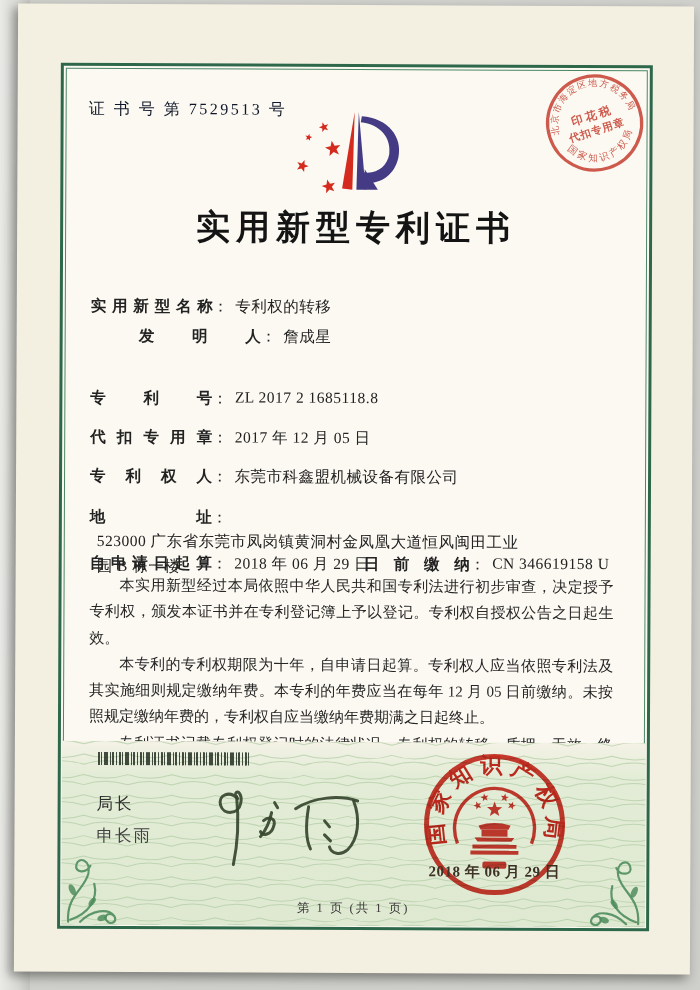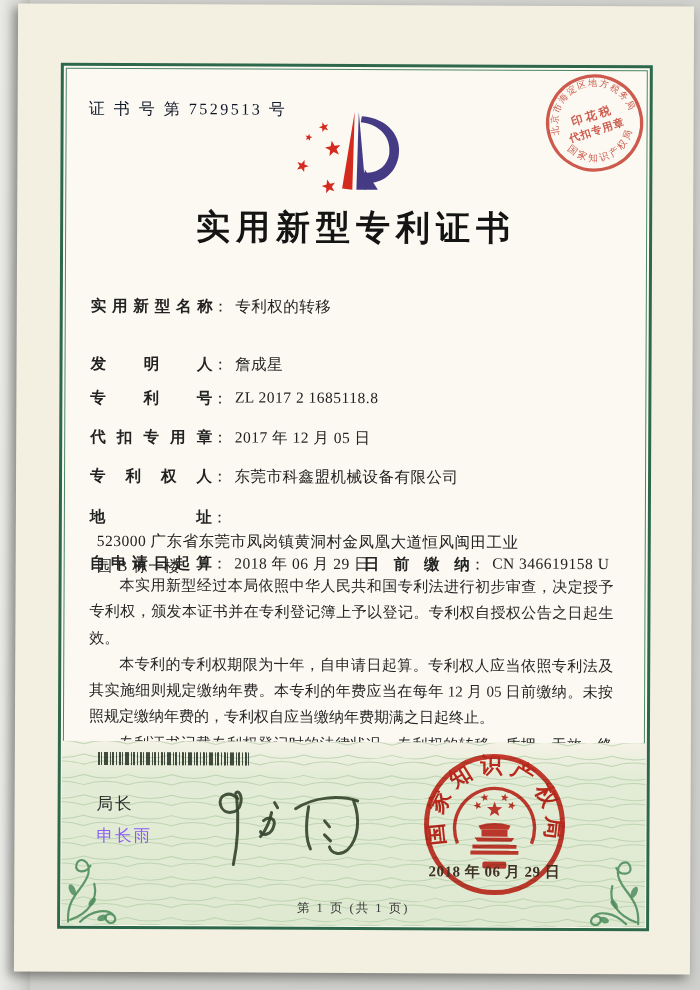--- a/index.html
+++ b/index.html
@@ -29,40 +29,40 @@
   .frame-inner{position:absolute;inset:2px;border:1px solid var(--frame_green_light);}
   
   .cert-no{position:absolute;left:71px;top:95px;font-size:16px;letter-spacing:2.5px;color:#0f172a;}
   .logo{position:absolute;left:272px;top:105px;width:124px;height:94px;}
   .title{position:absolute;left:43px;top:200px;width:592px;text-align:center;font-size:34px;font-weight:700;letter-spacing:6px;color:#141414;}
   
   .field-row{position:absolute;left:74px;font-size:15.5px;white-space:nowrap;color:#222;}
   .flabel{display:inline-block;width:122px;text-align:justify;text-align-last:justify;vertical-align:top;font-weight:bold;}
   .fcolon{display:inline-block;vertical-align:top;}
   .fvalue{margin-left:7px;display:inline-block;vertical-align:top;letter-spacing:.5px;}
-  .row-name{top:292px;} .row-inventor{top:350px;} .row-patno{top:384px;}
+  .row-name{top:292px;} .row-inventor{top:322px;margin-left:48px;} .row-patno{top:384px;}
   .row-filing{top:423px;} .row-patentee{top:462px;} .row-address{top:503px;white-space:normal;width:530px;}
   .row-address .fvalue{width:432px;line-height:25px;}
   .row-grant{top:549px;width:540px;}
   .grant-no-group{position:absolute;left:274px;top:0;white-space:nowrap;}
   .grant-no-group .flabel{width:106px;}
   
   .body-text{position:absolute;left:74px;top:568px;width:524px;font-size:15px;line-height:26.3px;text-align:justify;color:#262626;}
   .body-text p{text-indent:2em;}
   
   .green-panel{position:absolute;left:47px;top:737px;width:584px;height:184px;overflow:hidden;
     background:linear-gradient(180deg,#f4f2e6 0,var(--panel_green) 34px,#dfe9d1 100%);}
   .waves{position:absolute;left:0;top:0;width:100%;height:100%;}
   .waves path{stroke:var(--wave_green);fill:none;stroke-width:1;opacity:.8;}
   .barcode{position:absolute;left:83px;top:748px;width:153px;height:13px;
     background-image:repeating-linear-gradient(90deg,#243024 0 1px,transparent 1px 3px),
                      repeating-linear-gradient(90deg,#243024 0 2px,transparent 2px 7px);
     opacity:.85;}
   .sig-title{position:absolute;left:82px;top:789px;font-family:Liberation Sans, sans-serif;font-size:16.5px;color:#2d2d2d;letter-spacing:2px;}
-  .sig-name{position:absolute;left:82px;top:821px;font-family:"Liberation Sans","DejaVu Sans",sans-serif;font-size:16.5px;color:#8b5cf6;letter-spacing:2px;}
+  .sig-name{position:absolute;left:82px;top:821px;font-family:"Liberation Sans","DejaVu Sans",sans-serif;font-size:16.5px;color:#404040;letter-spacing:2px;}
   .signature{position:absolute;left:193px;top:780px;width:168px;height:92px;}
   .signature path{stroke:#36452f;stroke-width:3;stroke-linecap:round;fill:none;opacity:.92;}
   .round-seal{position:absolute;left:405px;top:744px;width:150px;height:150px;mix-blend-mode:multiply;}
   .tax-seal{position:absolute;left:517px;top:57px;width:120px;height:120px;mix-blend-mode:multiply;opacity:.9;}
   .flourish{position:absolute;bottom:1px;width:74px;height:92px;}
   .flourish path{stroke:var(--flourish_green);fill:none;stroke-width:2.2;stroke-linecap:round;opacity:.9;}
   .flourish .leaf{fill:var(--flourish_green);stroke:none;opacity:.85;}
   .flourish-left{left:1px;}
   .flourish-right{right:1px;transform:scaleX(-1);}
   .page-footer{position:absolute;left:0;bottom:9px;width:100%;text-align:center;font-size:12.5px;color:#3a3a3a;letter-spacing:2px;}

